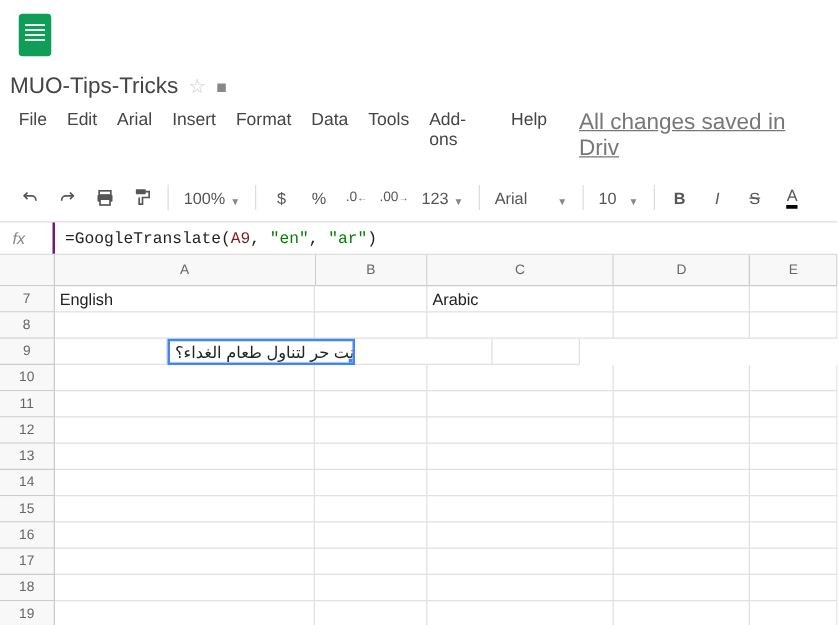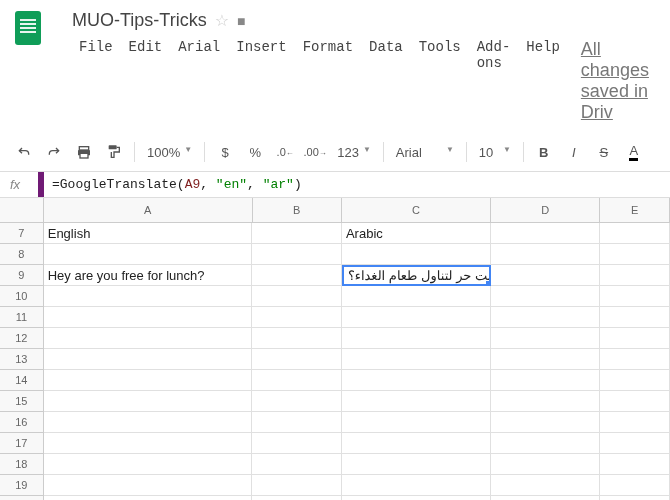--- a/index.html
+++ b/index.html
@@ -1,44 +1,44 @@
 <!DOCTYPE html>
 <html><head>
   <meta charset="utf-8">
   <style>
     * { margin: 0; padding: 0; box-sizing: border-box; }
     body { font-family: Arial, sans-serif; font-size: 13px; color: #222; background: #fff; width: 670px; height: 500px; overflow: hidden; }
     
-    .header { display: flex; align-items: flex-start; padding: 8px 8px 0 8px; gap: 24px; }
+    .header { display: flex; align-items: flex-start; padding: 8px 8px 0 8px; gap: 8px; flex-direction: column; }
     .logo { width: 40px; height: 40px; display: flex; align-items: center; justify-content: center; }
     .logo-inner { width: 26px; height: 34px; background: #0f9d58; border-radius: 3px; position: relative; }
     .logo-inner::before { content: ''; position: absolute; top: 8px; left: 5px; right: 5px; height: 14px; background: repeating-linear-gradient(to bottom, #fff 0, #fff 2px, transparent 2px, transparent 4px); opacity: 0.9; }
     
     .title-area { flex: 1; }
     .title-row { display: flex; align-items: center; gap: 8px; padding-top: 2px; }
     .doc-title { font-size: 18px; color: #444; }
     .star-icon { color: #ccc; font-size: 16px; cursor: pointer; }
     .folder-icon { color: #888; font-size: 14px; cursor: pointer; }
     
     .menubar { display: flex; gap: 2px; margin-top: 4px; font-size: 14px; color: #444; }
-    .menu-item { padding: 4px 7px; cursor: pointer; border-radius: 2px; font-family: Liberation Mono, monospace; }
+    .menu-item { padding: 4px 7px; cursor: pointer; border-radius: 2px; }
     .save-status { font-size: 18px; color: #777; text-decoration: underline; padding: 4px 7px; }
     
     .toolbar { display: flex; align-items: center; gap: 2px; padding: 6px 10px; border-bottom: 1px solid #ddd; margin-top: 6px; }
     .tb-btn { width: 28px; height: 26px; display: flex; align-items: center; justify-content: center; cursor: pointer; color: #555; border-radius: 2px; }
     .tb-sep { width: 1px; height: 20px; background: #ddd; margin: 0 4px; }
-    .tb-select { padding: 2px 6px; color: #555; display: flex; align-items: flex-start; gap: 4px; cursor: pointer; font-size: 13px; min-width: 44px; justify-content: space-between;}
+    .tb-select { padding: 2px 6px; color: #555; display: flex; align-items: flex-end; gap: 4px; cursor: pointer; font-size: 13px; min-width: 44px; justify-content: space-between;}
     .tb-select-wide { min-width: 70px; }
     .tb-select .caret { font-size: 8px; color: #888; }
     .bold { font-weight: bold; }
     .italic { font-style: italic; }
     .strike { text-decoration: line-through; }
     
     .formula-bar { display: flex; align-items: center; border-bottom: 1px solid #ddd; height: 26px; }
-    .fx-label { width: 44px; font-style: italic; color: #888; font-size: 13px; padding-left: 10px; border-right: 6px solid #701a75; height: 100%; display: flex; align-items: center; }
+    .fx-label { width: 44px; font-style: italic; color: #888; font-size: 13px; padding-left: 10px; border-right: 2px solid #701a75; height: 100%; display: flex; align-items: center; }
     .fx-input { flex: 1; padding: 0 8px; font-size: 13px; font-family: 'Courier New', monospace; color: #222; }
     .fx-ref { color: #7f1d1d; }
     .fx-str { color: #008000; }
     .col-headers { display: flex; border-bottom: 1px solid #ccc; }
     .corner { width: 44px; height: 24px; background: #f8f8f8; border-right: 1px solid #ccc; }
     .col-h { height: 24px; background: #f8f8f8; border-right: 1px solid #ccc; display: flex; align-items: center; justify-content: center; color: #666; font-size: 11px; }
     .col-a { width: 210px; }
     .col-b { width: 90px; }
     .col-c { width: 150px; }
     .col-d { width: 110px; }
@@ -175,21 +175,20 @@
   <div class="row">
     <div class="row-h">8</div>
     <div class="cell col-a"></div>
     <div class="cell col-b"></div>
     <div class="cell col-c"></div>
     <div class="cell col-d"></div>
     <div class="cell col-e"></div>
   </div>
   <div class="row">
     <div class="row-h">9</div>
-    <div class="cell col-a">Hey are you free for lunch?</div>
     <div class="cell col-b"></div>
     <div class="cell col-c selected rtl">يا أنت حر لتناول طعام الغداء؟</div>
     <div class="cell col-d"></div>
     <div class="cell col-e"></div>
   </div>
   <div class="row">
       <div class="row-h">10</div>
       <div class="cell col-a"></div>
       <div class="cell col-b"></div>
       <div class="cell col-c"></div>

